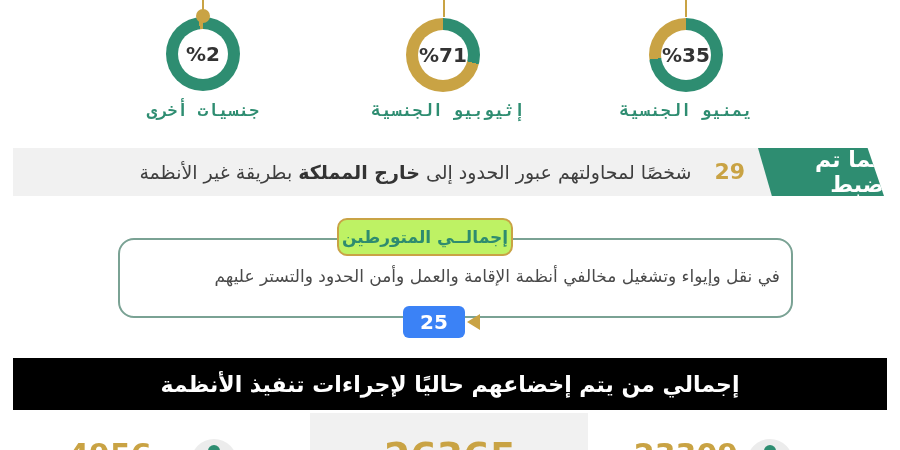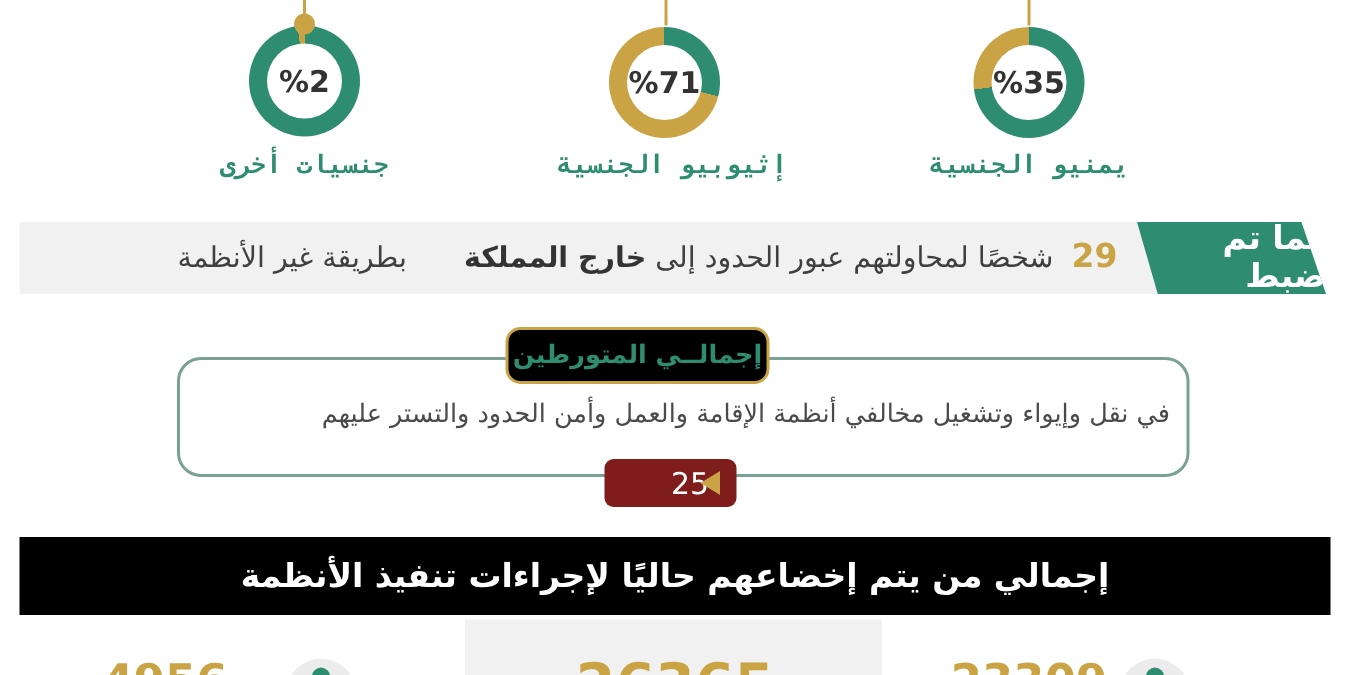--- a/index.html
+++ b/index.html
@@ -19,34 +19,34 @@
                color:#2e8d71;direction:rtl;font-family:Liberation Mono, monospace;}
 
   
   .seized-bg{position:absolute;left:13px;top:148px;width:852px;height:48px;background:#f1f1f1;}
   .seized-tag{position:absolute;left:758px;top:148px;width:126px;height:48px;background:#2e8d71;
               clip-path:polygon(0 0,87% 0,100% 100%,11% 100%);
               display:flex;align-items:center;justify-content:center;}
   .seized-tag span{color:#ffffff;font-weight:bold;font-size:22px;direction:rtl;}
   .seized-text{position:absolute;top:148px;height:48px;line-height:48px;right:155px;left:30px;
                direction:rtl;text-align:right;font-size:19px;color:#3f3f3f;white-space:nowrap;}
-  .seized-text .count{color:#c9a344;font-weight:bold;font-size:22px;padding-left:6px;}
-  .seized-text b{font-weight:800;color:#333333;margin-left:32px;}
+  .seized-text .count{color:#c9a344;font-weight:bold;font-size:22px;padding-left:6px;margin-left:11px;}
+  .seized-text b{font-weight:800;color:#333333;}
 
   
   .inv-box{position:absolute;left:118px;top:238px;width:671px;height:76px;
            border:2px solid #7aa294;border-radius:16px;background:#ffffff;}
-  .inv-title{position:absolute;left:337px;top:218px;width:172px;height:34px;background:#000000;
+  .inv-title{position:absolute;left:337px;top:218px;width:172px;height:34px;background:#bef264;
              border:2px solid #c9a345;border-radius:10px;display:flex;align-items:center;
              justify-content:center;font-size:17px;font-weight:bold;color:#2e8c6f;direction:rtl;}
   .inv-body{position:absolute;left:130px;right:120px;top:266px;direction:rtl;
             font-size:17px;color:#4a4a4a;}
-  .inv-badge{position:absolute;left:403px;top:306px;width:62px;height:32px;background:#7f1d1d;
+  .inv-badge{position:absolute;left:403px;top:306px;width:62px;height:32px;background:#3b82f6;
              border-radius:6px;display:flex;align-items:center;justify-content:center;
-             color:#ffffff;font-weight:normal;font-size:20px;padding-left:26px;}
+             color:#ffffff;font-weight:bold;font-size:20px;}
   .inv-arrow{position:absolute;left:467px;top:314px;width:0;height:0;
              border-top:8px solid transparent;border-bottom:8px solid transparent;
              border-right:13px solid #c9a344;}
 
   
   .enf-banner{position:absolute;left:13px;top:358px;width:874px;height:52px;background:#000000;
               display:flex;align-items:center;justify-content:center;}
   .enf-banner span{color:#ffffff;font-weight:bold;font-size:22px;direction:rtl;}
 
   

